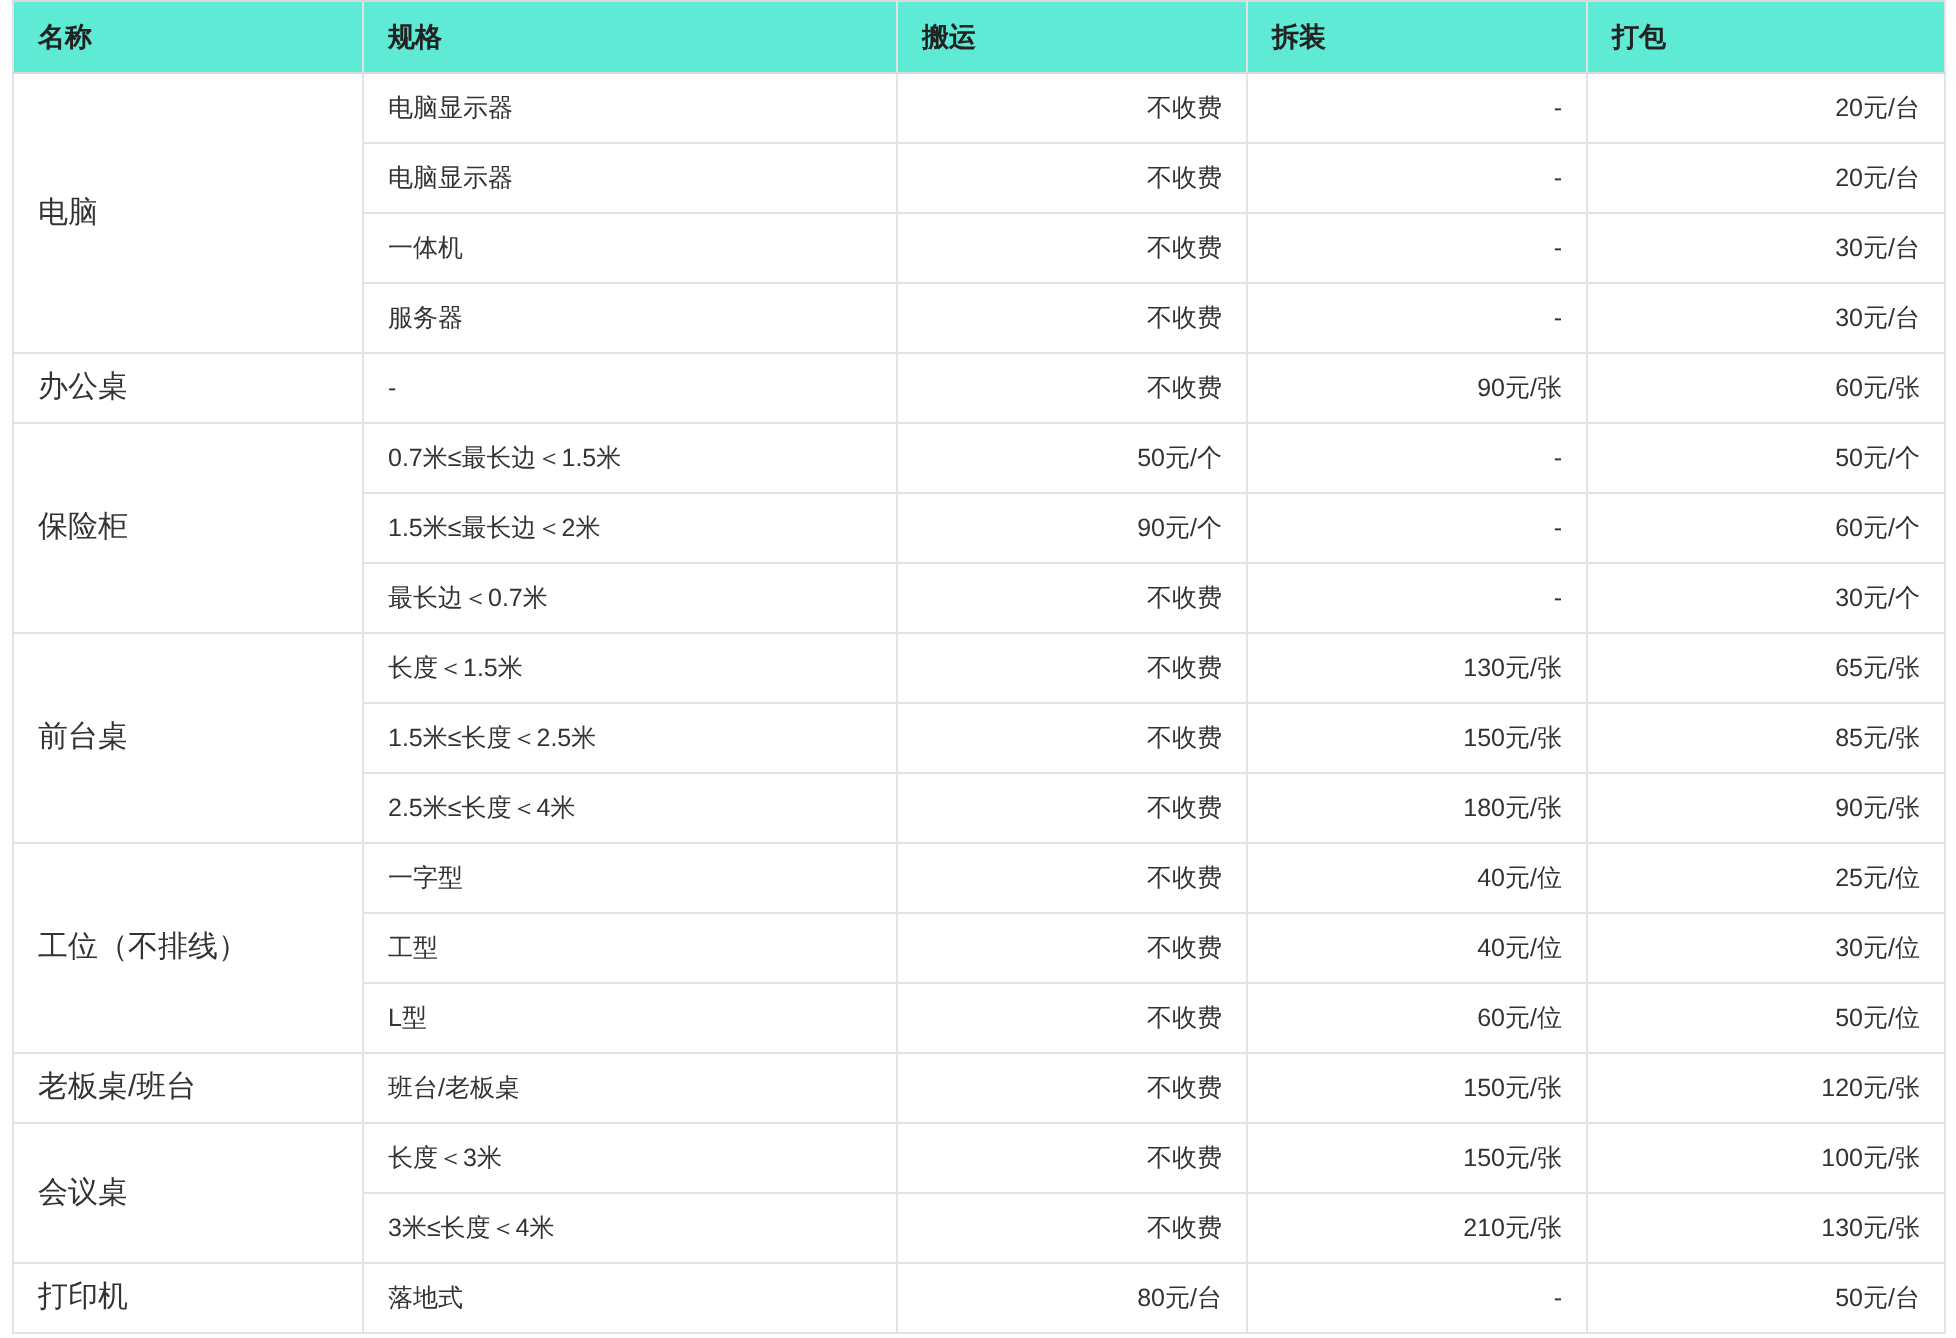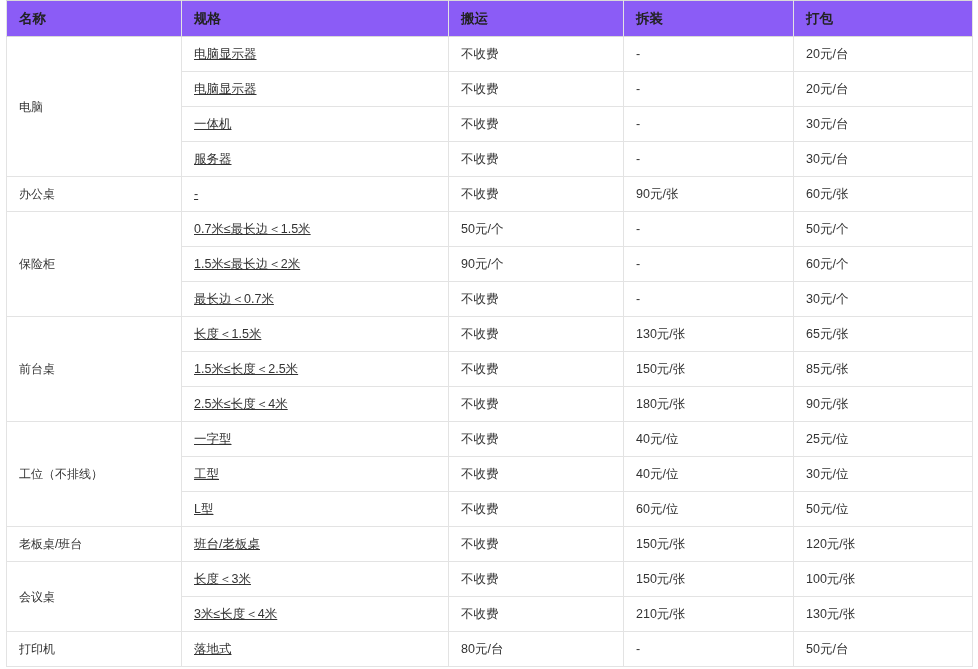--- a/index.html
+++ b/index.html
@@ -36,34 +36,34 @@
     vertical-align: middle;
     height: 35px;
     line-height: 18px;
     color: #333333;
     box-sizing: border-box;
   }
   .price-table thead th {
     height: 36px;
     font-weight: bold;
     font-size: 13.5px;
-    background: #8b5cf6;
+    background: #5eead4;
     border-top: 1px solid #d9d9d9;
     border-bottom: 1px solid #d9d9d9;
     color: #222222;
   }
   .price-table td.name-cell {
-    font-size: 12px;
+    font-size: 15px;
   }
   .price-table td.spec-cell {
     font-size: 12.5px;
-    text-decoration: underline;
   }
   .price-table td.num-cell {
     font-size: 12.5px;
+    text-align: right;
   }
   .price-table tbody tr:first-child td {
     border-top: none;
   }
 </style>
 </head>
 <body>
 
 <table class="price-table">
   <colgroup>

